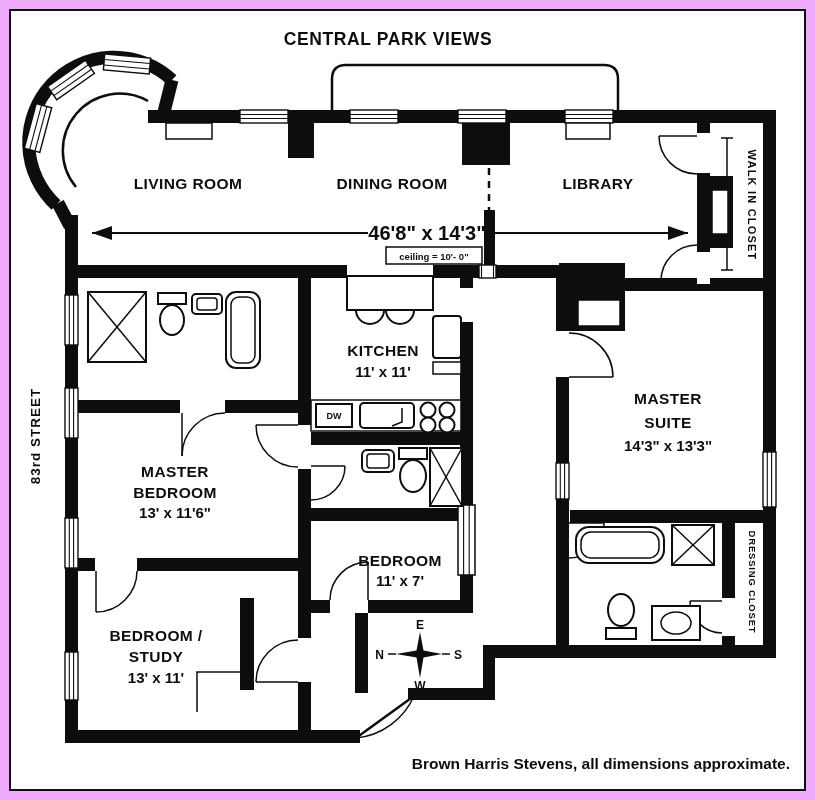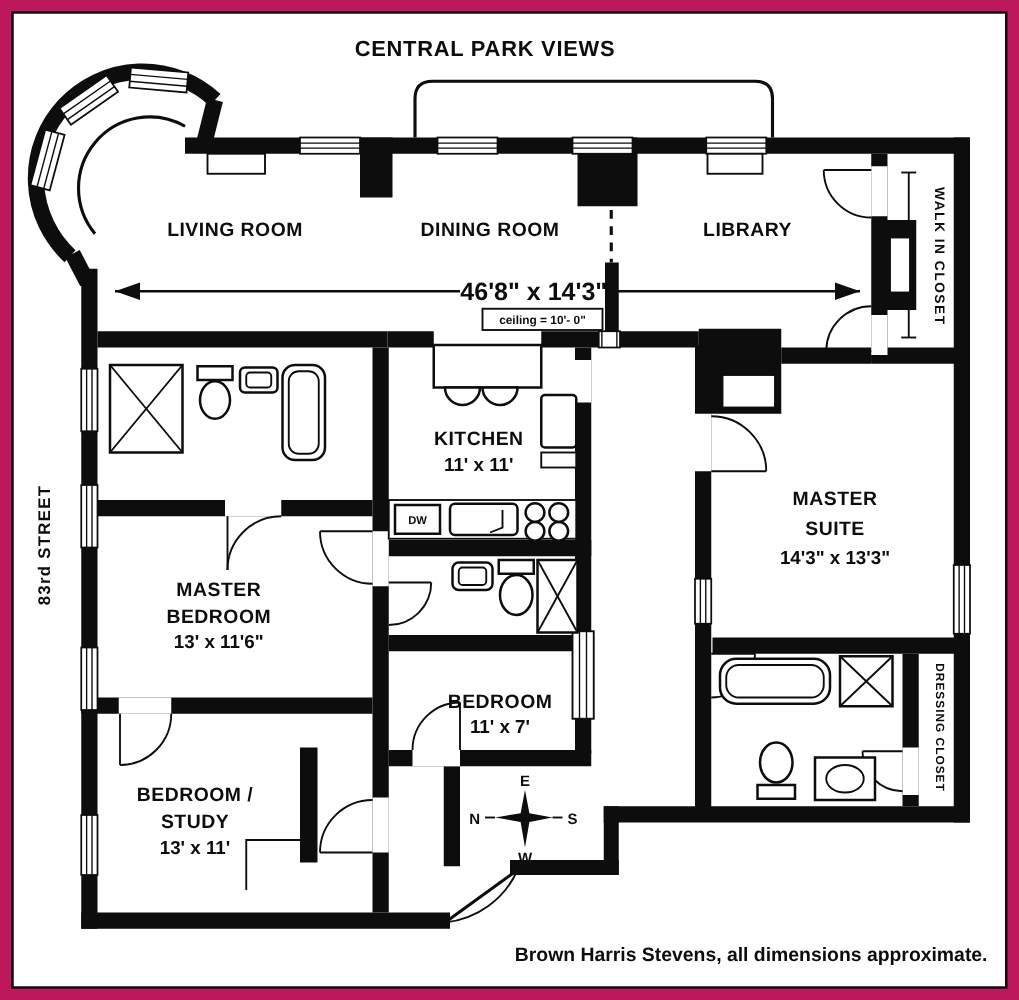--- a/index.html
+++ b/index.html
@@ -1,16 +1,16 @@
 <!DOCTYPE html>
 <html><head>
 <meta charset="utf-8">
 <style>
   html,body{margin:0;padding:0;background:#fff;}
-  .page{position:relative;width:815px;height:800px;background:#be185d;overflow:hidden;}
+  .page{position:relative;width:815px;height:800px;background:#f0abfc;overflow:hidden;}
   svg{display:block;}
   text{font-family:"Liberation Sans","DejaVu Sans",sans-serif;font-weight:bold;fill:#0d0d0d;}
   .wall{fill:#0d0d0d;stroke:none;}
   .fx{fill:#ffffff;stroke:#0d0d0d;stroke-width:2;}
   .fx1{fill:#ffffff;stroke:#0d0d0d;stroke-width:1.5;}
   .thin{fill:none;stroke:#0d0d0d;stroke-width:1.5;}
   .thick{fill:none;stroke:#0d0d0d;stroke-width:13;}
   .med{fill:none;stroke:#0d0d0d;stroke-width:2.5;}
   .win{fill:#ffffff;stroke:#0d0d0d;stroke-width:1.4;}
   .wline{stroke:#0d0d0d;stroke-width:1.1;}

